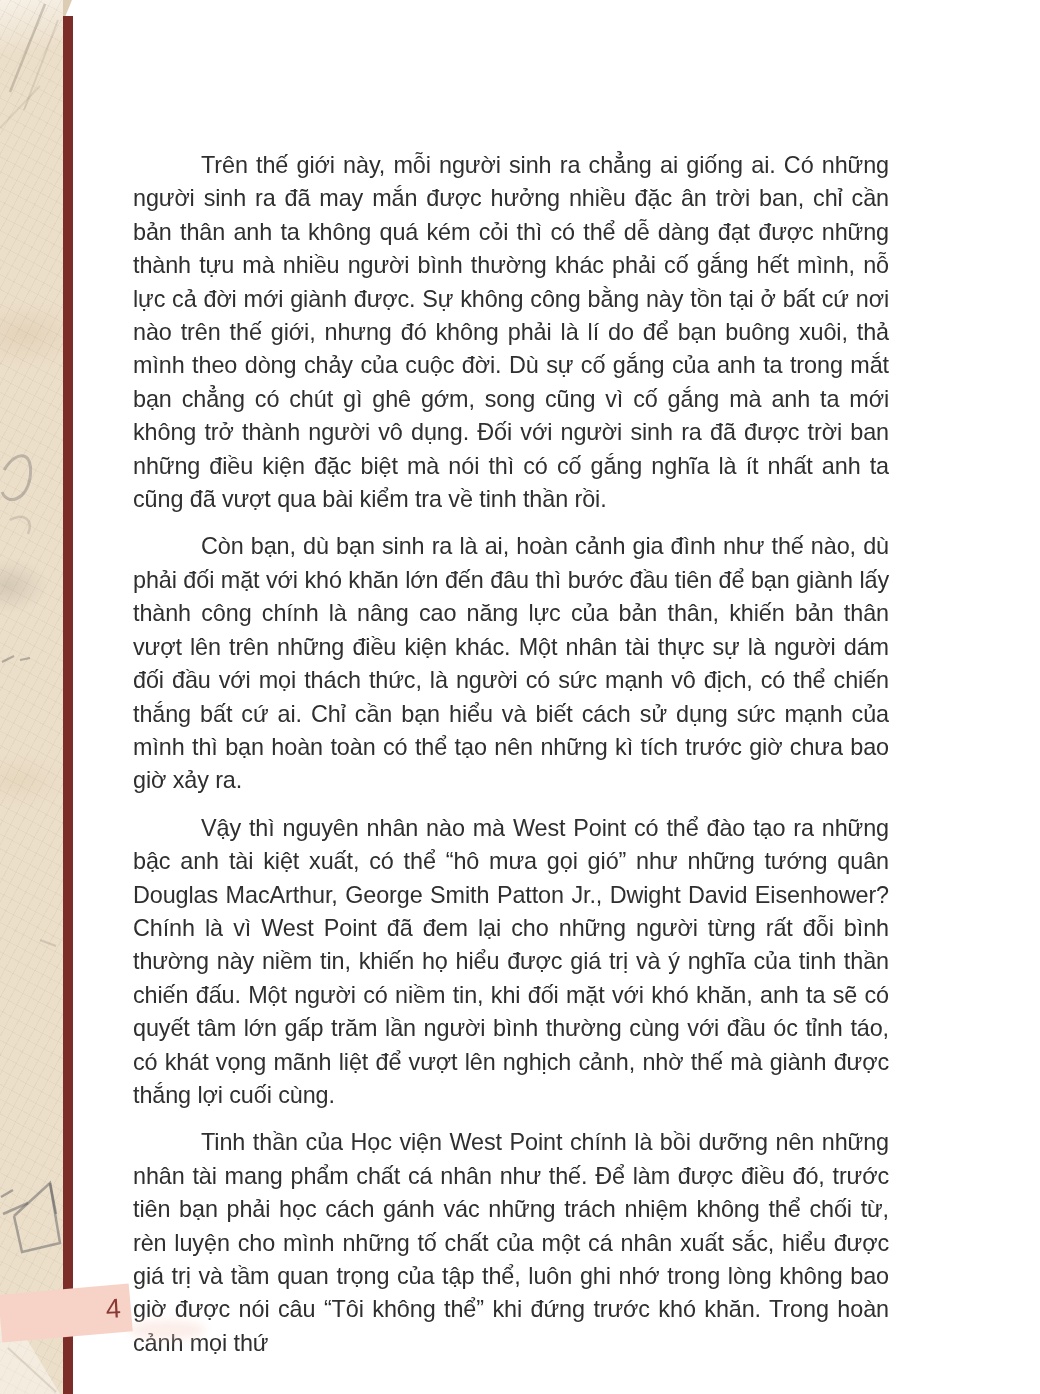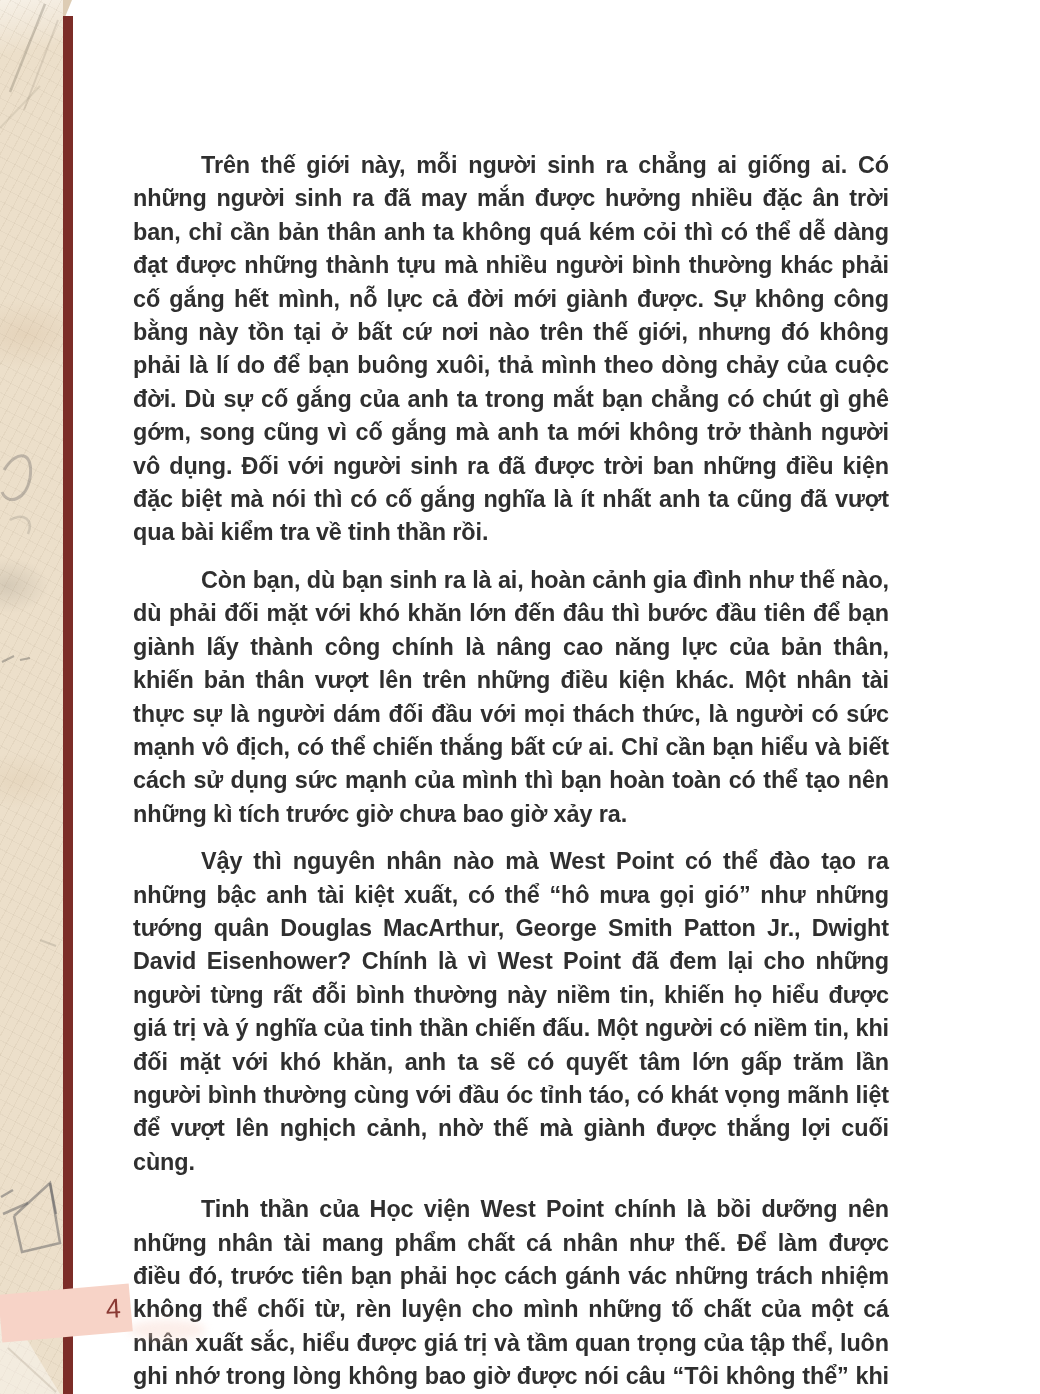--- a/index.html
+++ b/index.html
@@ -86,21 +86,20 @@
     width: 772px;
     color: var(--body-text, #2f2f2f);
     font-size: 23.4px;
     line-height: 33.4px;
     text-align: justify;
     letter-spacing: -0.1px;
   }
   .text-column p {
     text-indent: 68px;
     margin: 0 16px 14px 0;
-    font-weight: bold;
   }
 </style>
 </head>
 <body>
 
 <div class="page">
 
   <div class="margin-texture"></div>
 
   <svg class="margin-decor" width="140" height="1394" viewBox="0 0 140 1394" aria-hidden="true">

